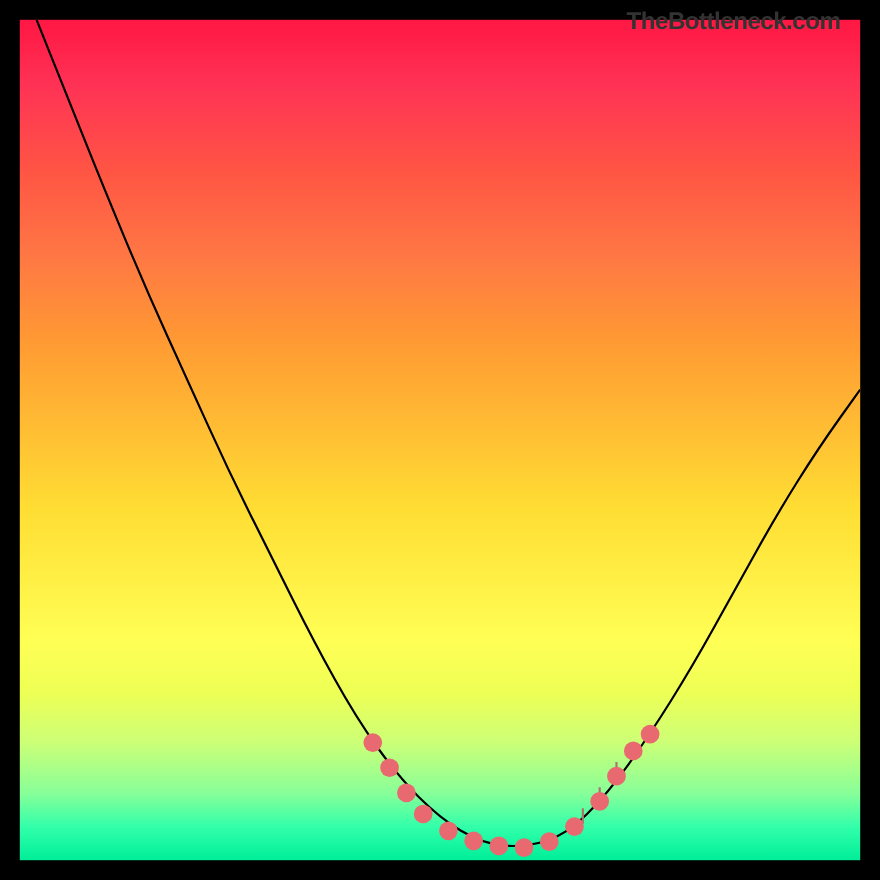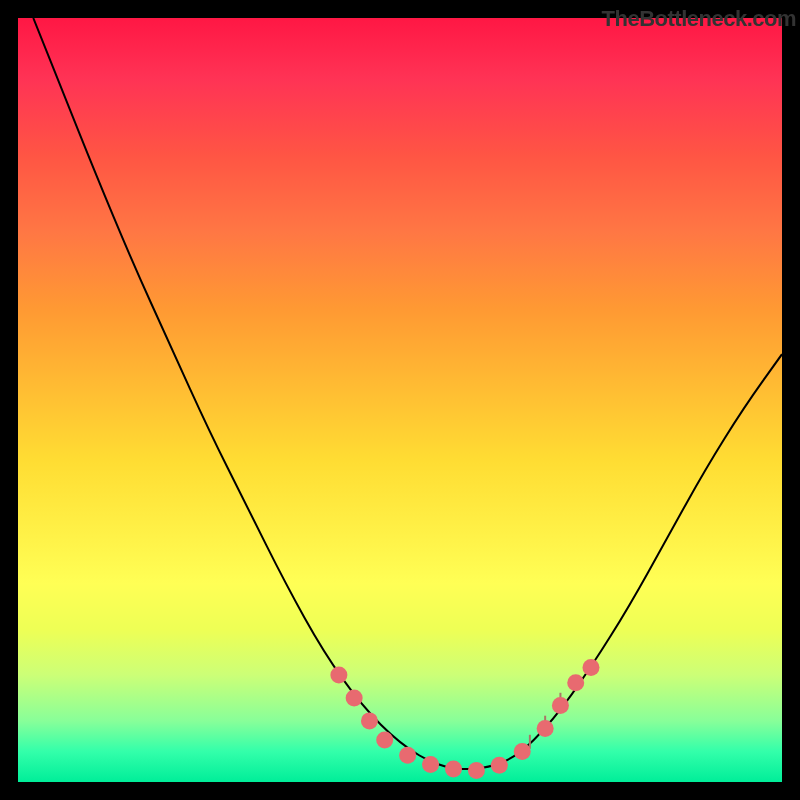--- a/index.html
+++ b/index.html
@@ -1,20 +1,20 @@
 <!DOCTYPE html>
 <html><head>
 <meta charset="utf-8">
 <style>
   * { margin: 0; padding: 0; box-sizing: border-box; }
   body { width: 800px; height: 800px; background: #000; position: relative; font-family: Arial, sans-serif; }
   .watermark {
     position: absolute;
     top: 6px;
-    right: 4px;
+    right: 36px;
     color: #333;
     font-size: 22px;
     font-weight: bold;
     z-index: 10;
     letter-spacing: -0.5px;
     text-align: right;
   }
   .plot-area {
     position: absolute;
     left: 18px;

